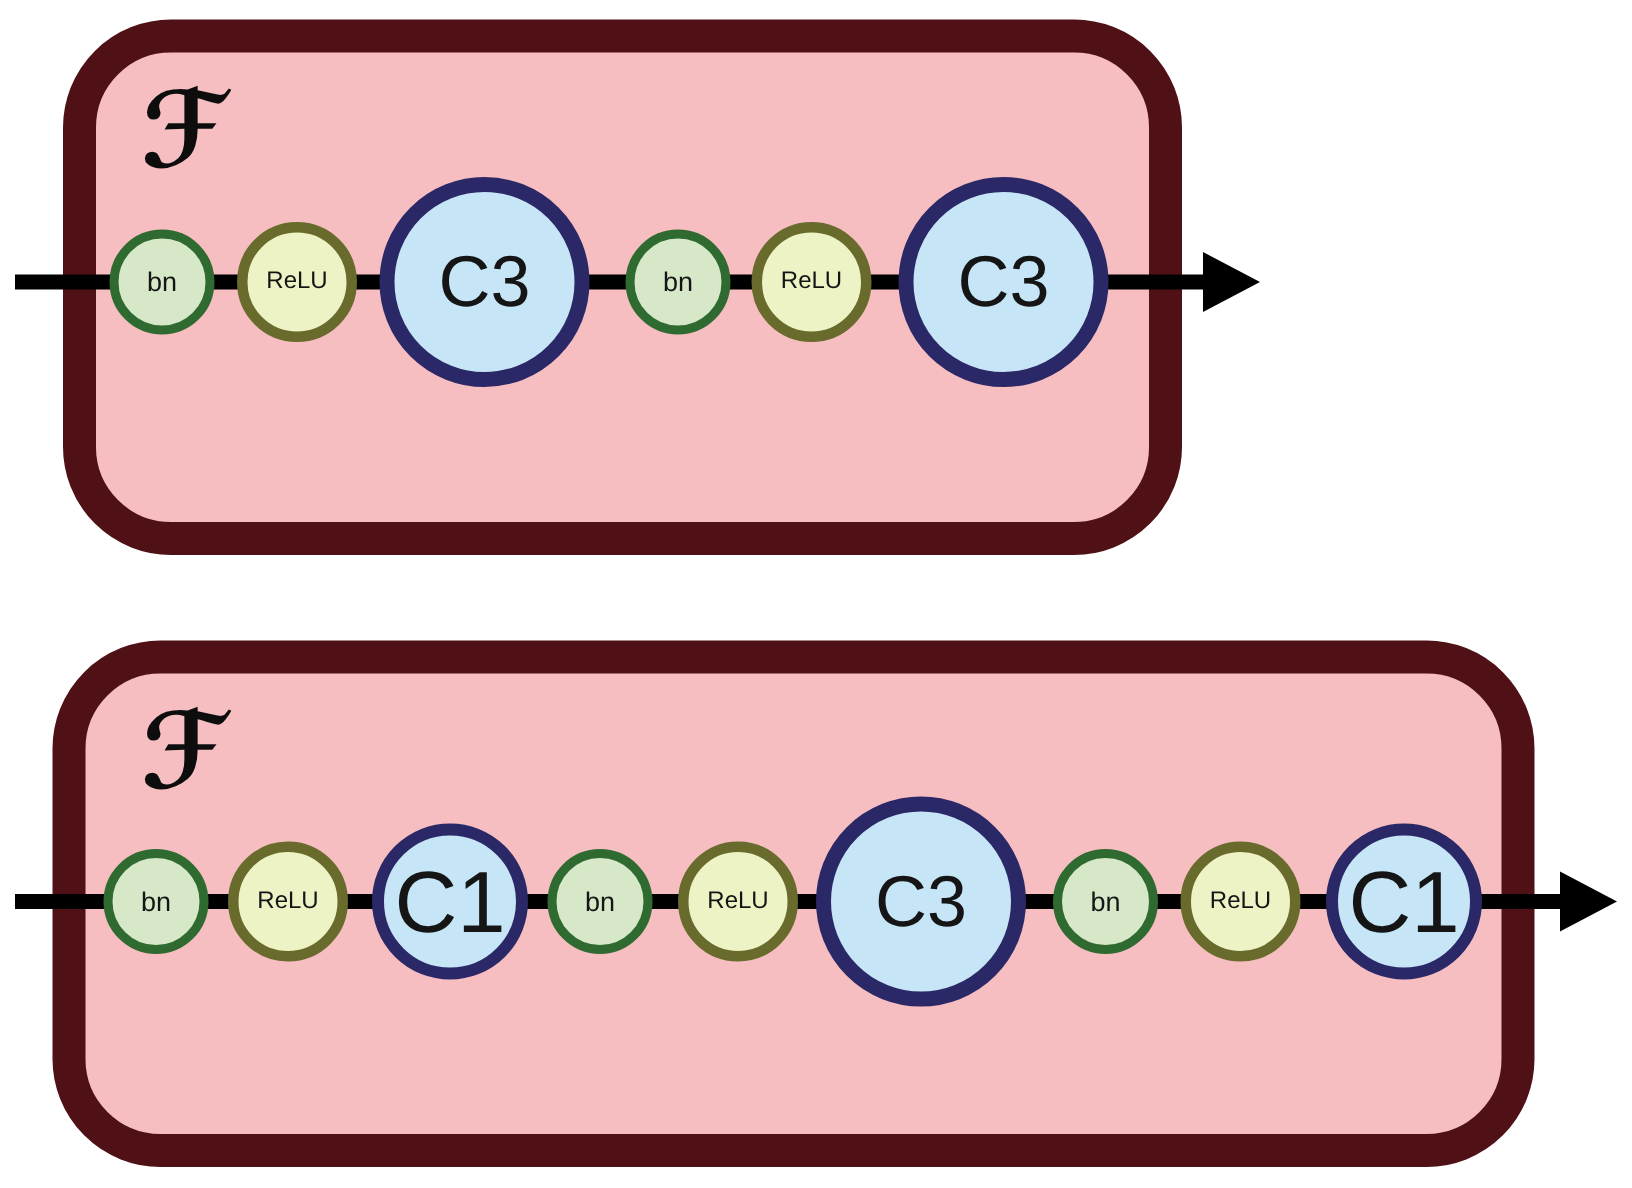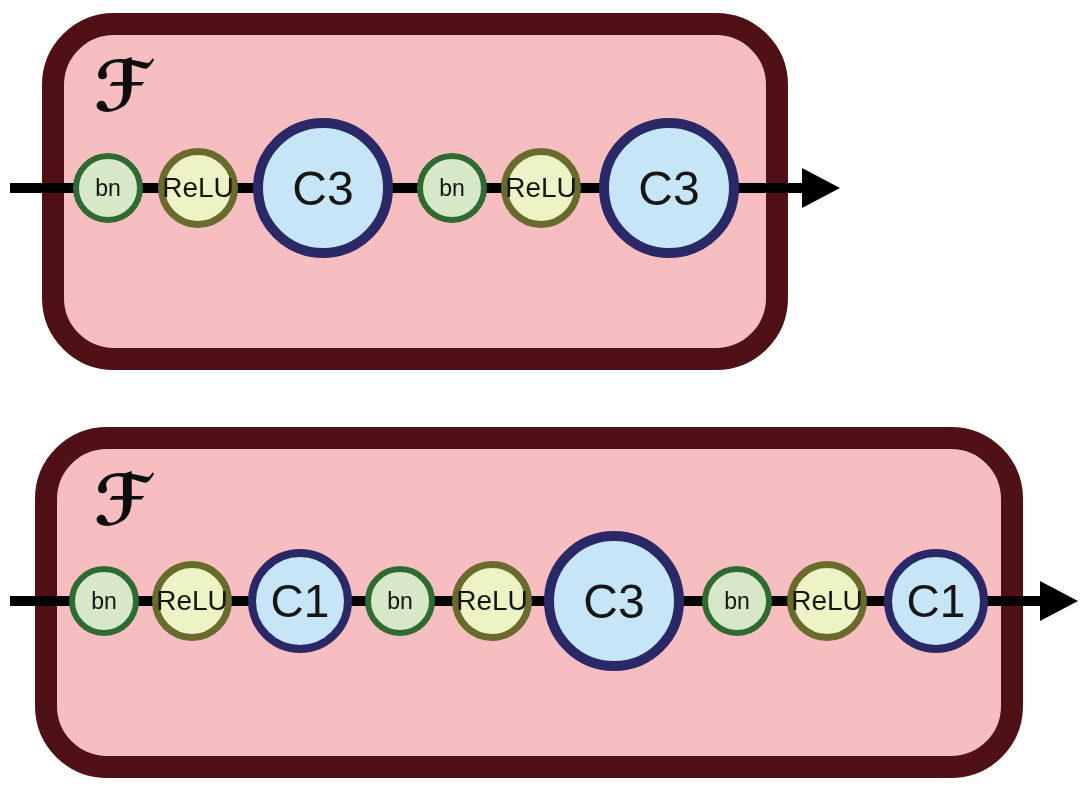--- a/index.html
+++ b/index.html
@@ -28,33 +28,33 @@
     border-top:20px solid transparent;
     border-bottom:20px solid transparent;
   }
   .node{
     position:absolute;box-sizing:border-box;border-radius:50%;
     display:flex;align-items:center;justify-content:center;
     z-index:4;color:var(--text-color);
   }
   .node-bn{
     background:var(--bn-fill);border:6px solid var(--bn-border);
-    font-size:23px;
+    font-size:18px;
   }
   .node-relu{
     background:var(--relu-fill);border:7px solid var(--relu-border);
-    font-size:28px;
+    font-size:16px;
   }
   .node-c3{
     background:var(--conv-fill);border:10px solid var(--conv-border);
     font-size:48px;
   }
   .node-c1{
     background:var(--conv-fill);border:8px solid var(--conv-border);
-    font-size:46px;
+    font-size:58px;
   }
 </style>
 </head>
 <body>
 
 <div id="canvas">
     <section class="block" style="left: 42px; top: 13px; width: 746px; height: 357px;"></section>
     <span class="f-label" style="left: 94px; top: 52px; font-size: 70px;">ℱ</span>
     <div class="line" style="left: 10px; top: 183px; width: 792px;"></div>
     <div class="arrowhead" style="left: 802px; top: 168px;"></div>

